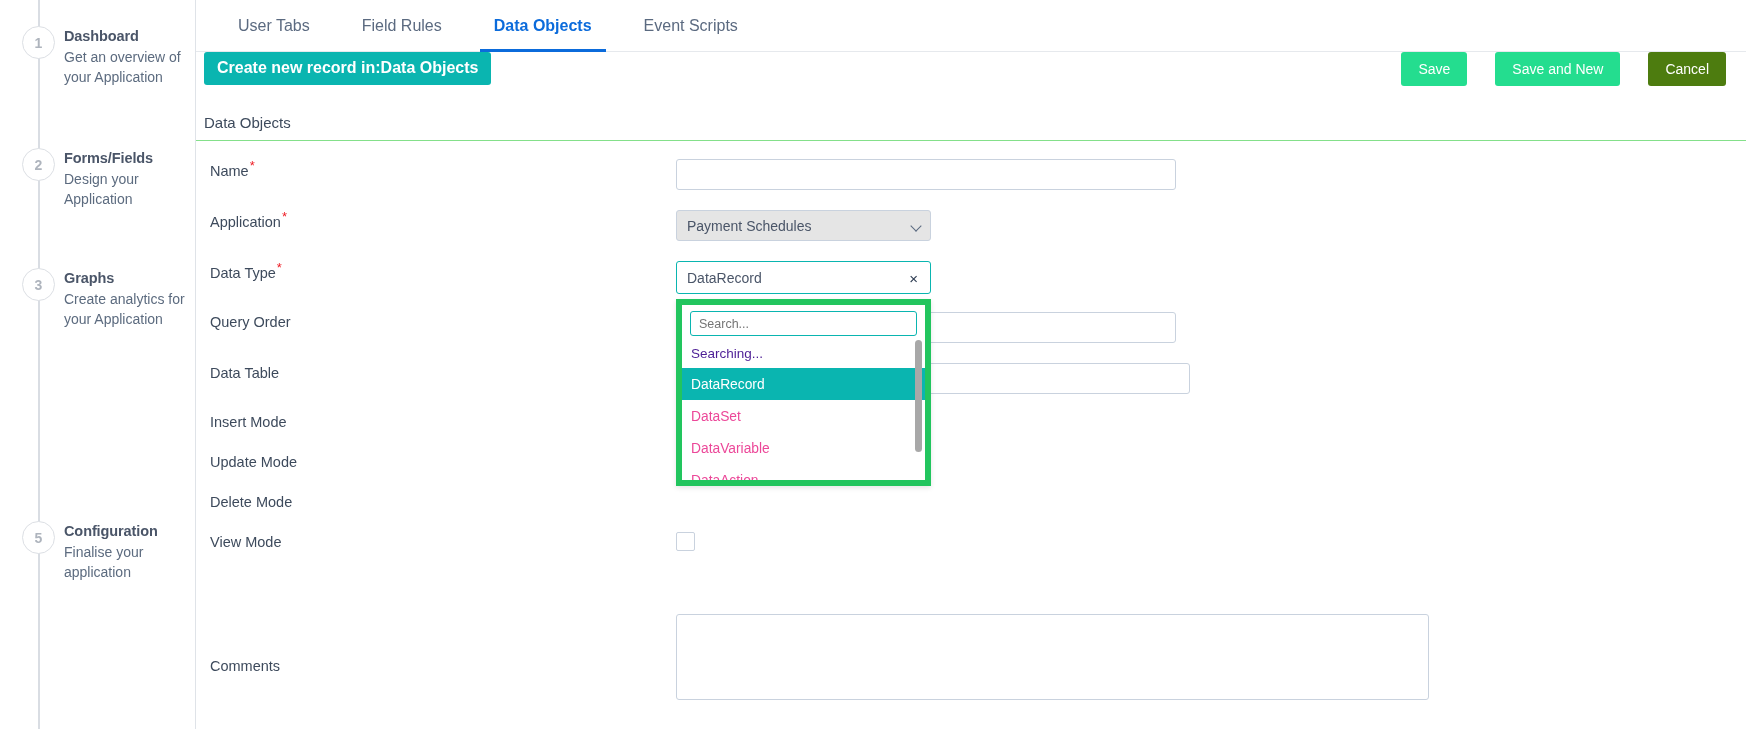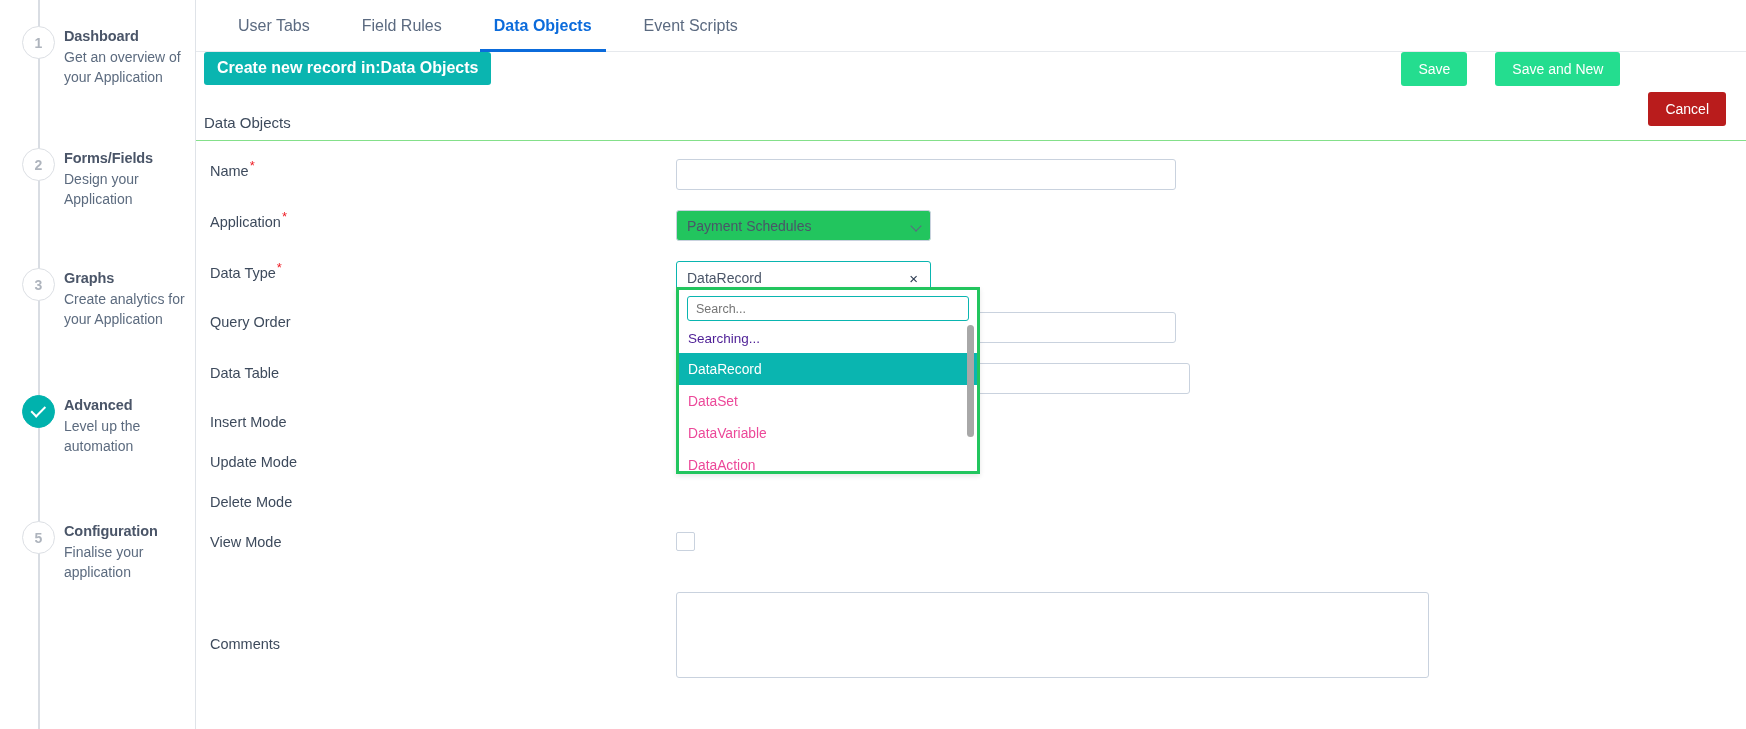--- a/index.html
+++ b/index.html
@@ -153,21 +153,21 @@
     color: #ffffff;
     font-size: 14px;
     font-family: "Liberation Sans", sans-serif;
     padding: 9px 17px;
     margin-left: 12px;
     cursor: pointer;
     white-space: nowrap;
   }
   .btn-save      { background: #24dd8f; min-width: 54px; }
   .btn-save-new  { background: #24dd8f; }
-  .btn-cancel    { background: #b91c1c; margin-top: 40px; }
+  .btn-cancel    { background: #4d7c0f; }
 
   
   .section-head {
     height: 36px;
     display: flex;
     align-items: center;
     padding-left: 8px;
     font-size: 15px;
     color: #3d4a5c;
     border-bottom: 1.5px solid #84e08a;
@@ -215,21 +215,21 @@
   .txt-name  { width: 500px; }
   .txt-query { width: 500px; }
   .txt-table { width: 514px; }
 
   .sel {
     position: relative;
     width: 255px;
     height: 31px;
     border: 1px solid #c9d2de;
     border-radius: 3px;
-    background: #22c55e;
+    background: #e5e5e5;
     font-size: 14px;
     color: #4a5568;
     display: flex;
     align-items: center;
     padding: 0 10px;
     cursor: pointer;
   }
   .sel .caret {
     position: absolute;
     right: 10px; top: 11px;
@@ -259,25 +259,25 @@
     transform: translateY(-50%);
     color: #2b3a50;
     font-size: 15px;
     line-height: 1;
     cursor: pointer;
   }
 
   
   .dd {
     position: absolute;
-    left: 0; top: 26px;
-    width: 304px;
+    left: 0; top: 38px;
+    width: 255px;
     height: 187px;
     background: #ffffff;
-    border: 3px solid #22c55e;
+    border: 6px solid #22c55e;
     box-shadow: 0 2px 5px rgba(0,0,0,0.10);
     z-index: 40;
     overflow: hidden;
   }
   .dd-search-wrap { padding: 6px 8px 4px 8px; }
   .dd-search {
     width: 100%;
     height: 25px;
     border: 1.5px solid #0ab5b0;
     border-radius: 3px;
@@ -375,29 +375,20 @@
     <div class="step" style="top:268px;">
       <div class="step-badge">
           <span>3</span>
         </div>
       <div class="step-text">
         <div class="step-title">Graphs</div>
         <div class="step-desc">Create analytics for your Application</div>
       </div>
     </div>
 
-    <div class="step active" style="top:395px;">
-      <div class="step-badge">
-          <span class="check"></span>
-        </div>
-      <div class="step-text">
-        <div class="step-title">Advanced</div>
-        <div class="step-desc">Level up the automation</div>
-      </div>
-    </div>
 
     <div class="step" style="top:521px;">
       <div class="step-badge">
           <span>5</span>
         </div>
       <div class="step-text">
         <div class="step-title">Configuration</div>
         <div class="step-desc">Finalise your application</div>
       </div>
     </div>
@@ -494,21 +485,21 @@
         <div class="ctl"></div>
       </div>
 
       <div class="row" style="height:60px;">
         <div class="lbl">View Mode</div>
         <div class="ctl">
           <div class="chk"></div>
         </div>
       </div>
 
-      <div class="row" style="height:100px;">
+      <div class="row" style="height:100px;margin-top:22px;">
         <div class="lbl" style="padding-top:42px;">Comments</div>
         <div class="ctl">
           <textarea class="ta" placeholder="" style=""></textarea>
         </div>
       </div>
 
     </div>
   </section>
 </div>
 

